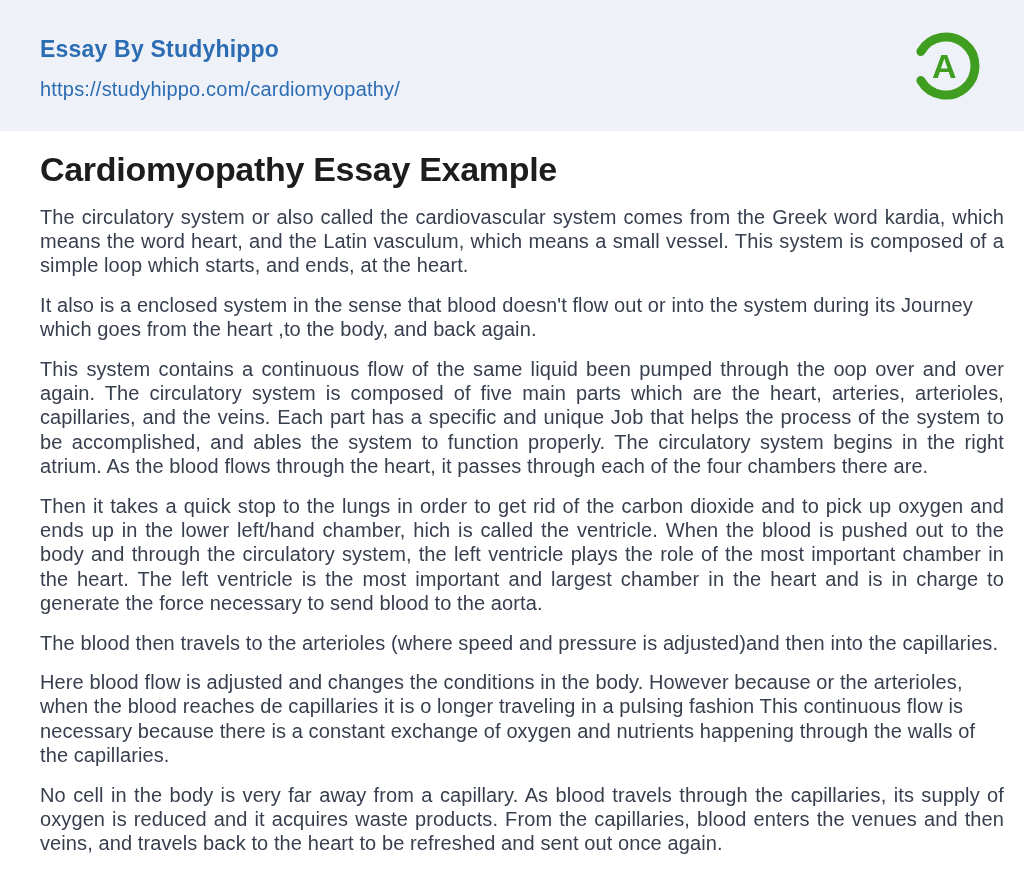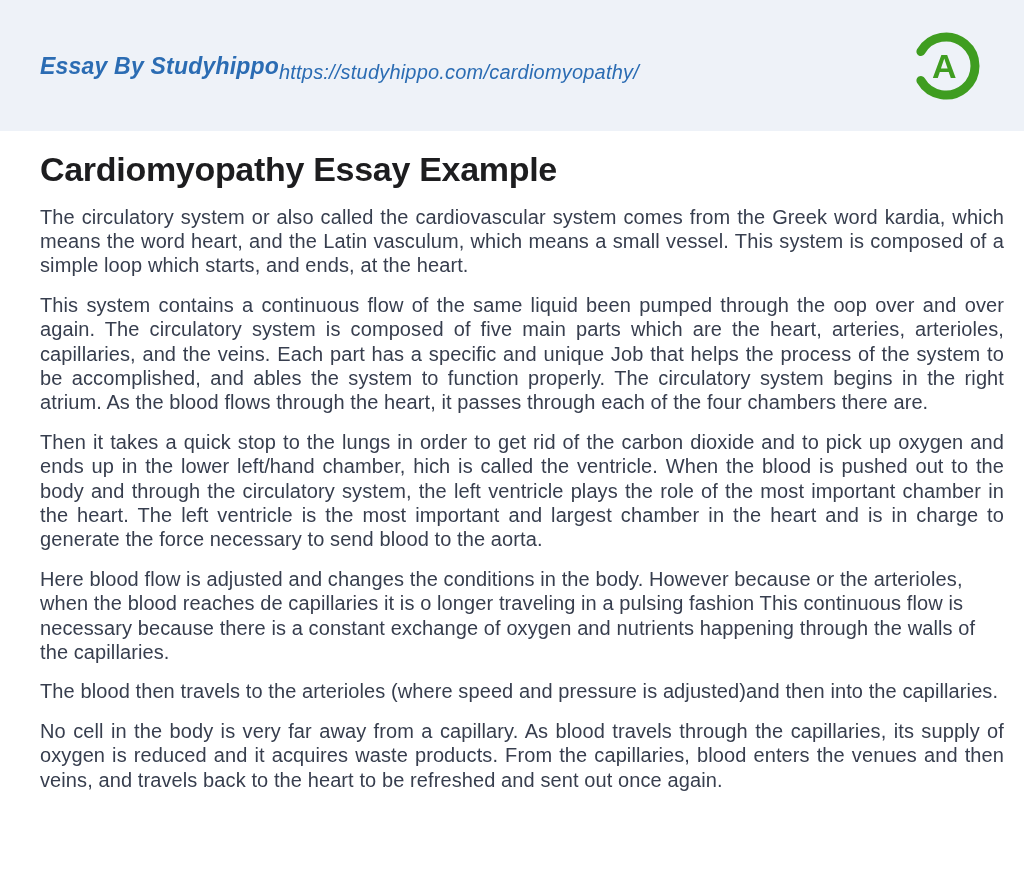--- a/index.html
+++ b/index.html
@@ -24,21 +24,21 @@
     overflow: hidden;
   }
   .header-band {
     height: 131px;
     background: var(--band-bg);
     display: flex;
     align-items: center;
     justify-content: space-between;
     padding: 0 40px;
   }
-  .header-text { display: flex; flex-direction: row; font-style: italic; }
+  .header-text { display: flex; flex-direction: column; }
   .site-title {
     color: var(--accent-blue);
     font-size: 23px;
     font-weight: 700;
     letter-spacing: 0.2px;
     line-height: 1.2;
     margin-top: 6px;
   }
   .site-url {
     color: var(--accent-blue);
@@ -97,21 +97,22 @@
       <path class="arc" d="M 12.89 23.5 A 29 29 0 1 1 12.89 52.5"></path>
       <text class="letter" x="24" y="50">A</text>
     </svg>
   </div>
 
   <div class="content">
     <h1 class="essay-title">Cardiomyopathy Essay Example</h1>
 
     <div class="essay-body">
       <p class="justify">The circulatory system or also called the cardiovascular system comes from the Greek word kardia, which means the word heart, and the Latin vasculum, which means a small vessel. This system is composed of a simple loop which starts, and ends, at the heart.</p>
+      <p class="left">It also is a enclosed system in the sense that blood doesn't flow out or into the system during its Journey which goes from the heart ,to the body, and back again.</p>
       <p class="justify">This system contains a continuous flow of the same liquid been pumped through the oop over and over again. The circulatory system is composed of five main parts which are the heart, arteries, arterioles, capillaries, and the veins. Each part has a specific and unique Job that helps the process of the system to be accomplished, and ables the system to function properly. The circulatory system begins in the right atrium. As the blood flows through the heart, it passes through each of the four chambers there are.</p>
       <p class="justify">Then it takes a quick stop to the lungs in order to get rid of the carbon dioxide and to pick up oxygen and ends up in the lower left/hand chamber, hich is called the ventricle. When the blood is pushed out to the body and through the circulatory system, the left ventricle plays the role of the most important chamber in the heart. The left ventricle is the most important and largest chamber in the heart and is in charge to generate the force necessary to send blood to the aorta.</p>
+      <p class="left">The blood then travels to the arterioles (where speed and pressure is adjusted)and then into the capillaries.</p>
       <p class="left">Here blood flow is adjusted and changes the conditions in the body. However because or the arterioles, when the blood reaches de capillaries it is o longer traveling in a pulsing fashion This continuous flow is necessary because there is a constant exchange of oxygen and nutrients happening through the walls of the capillaries.</p>
-      <p class="left">The blood then travels to the arterioles (where speed and pressure is adjusted)and then into the capillaries.</p>
       <p class="justify">No cell in the body is very far away from a capillary. As blood travels through the capillaries, its supply of oxygen is reduced and it acquires waste products. From the capillaries, blood enters the venues and then veins, and travels back to the heart to be refreshed and sent out once again.</p>
     </div>
   </div>
 
 </div>
 
 </body></html>

